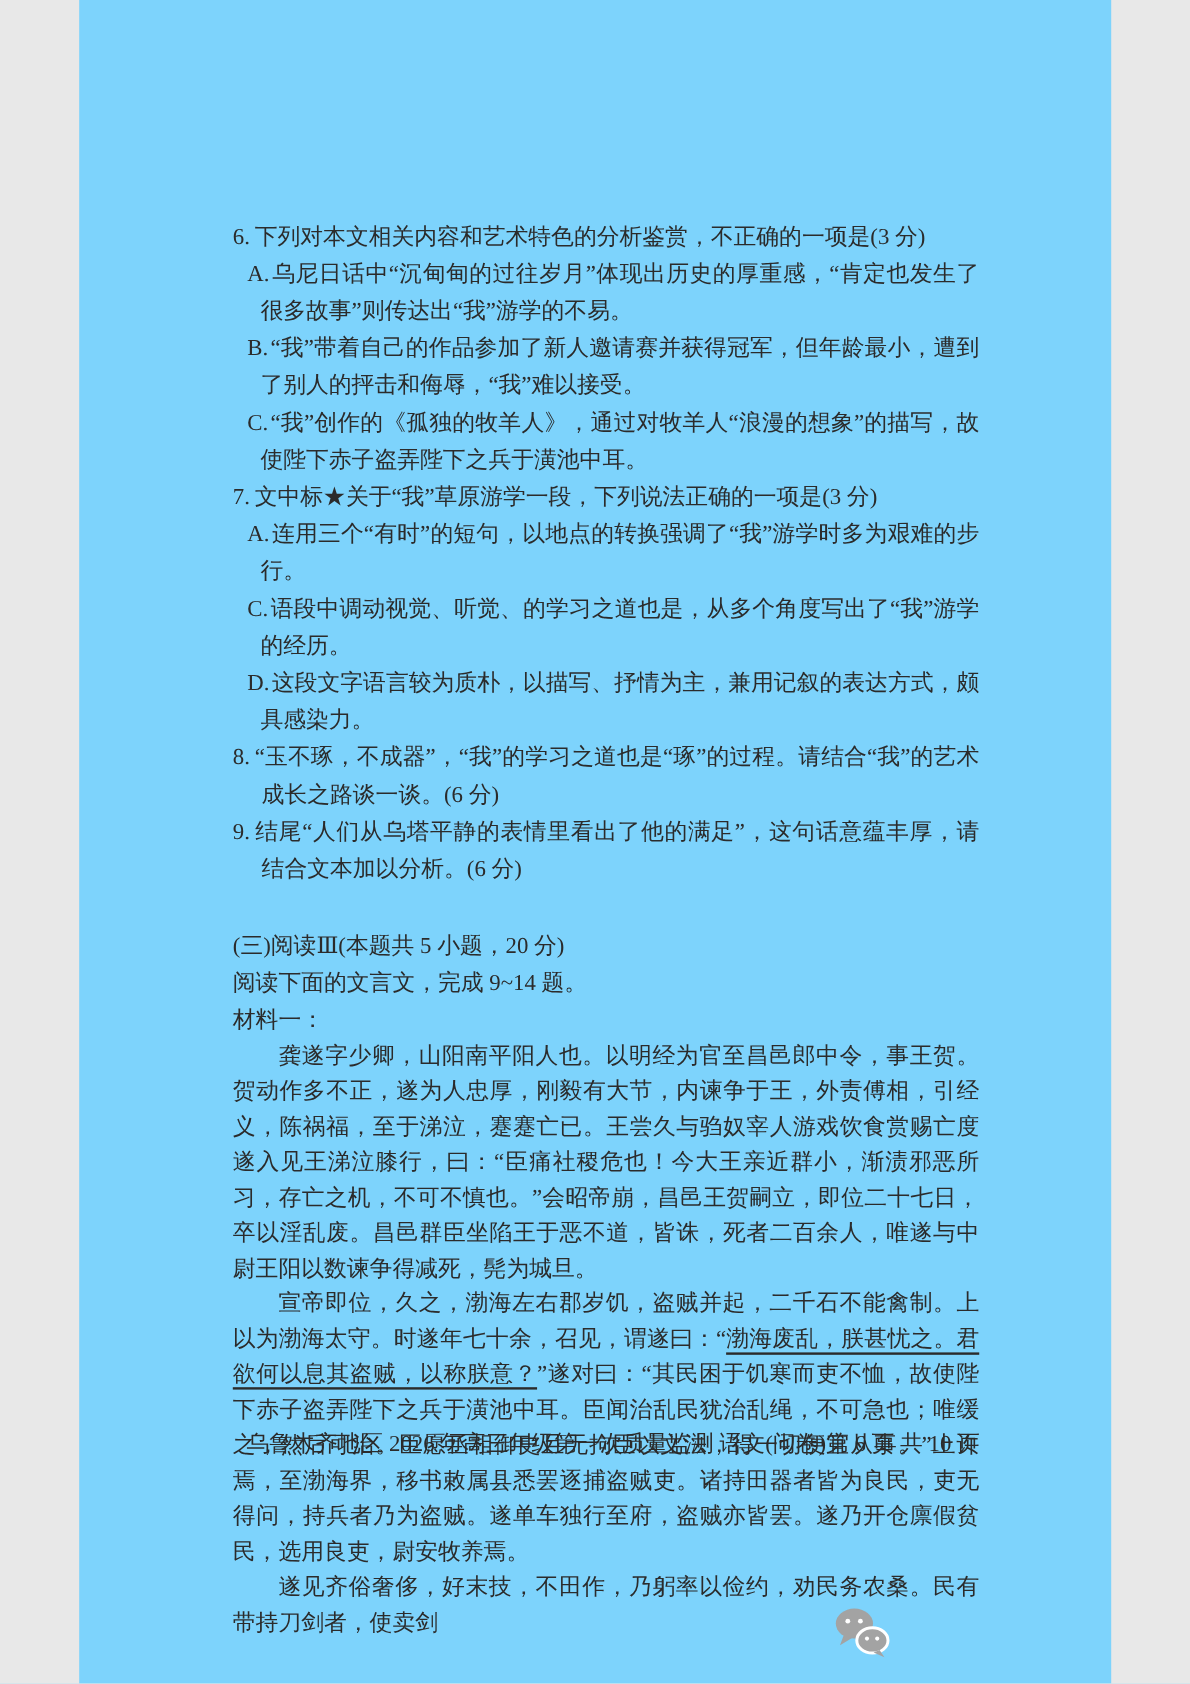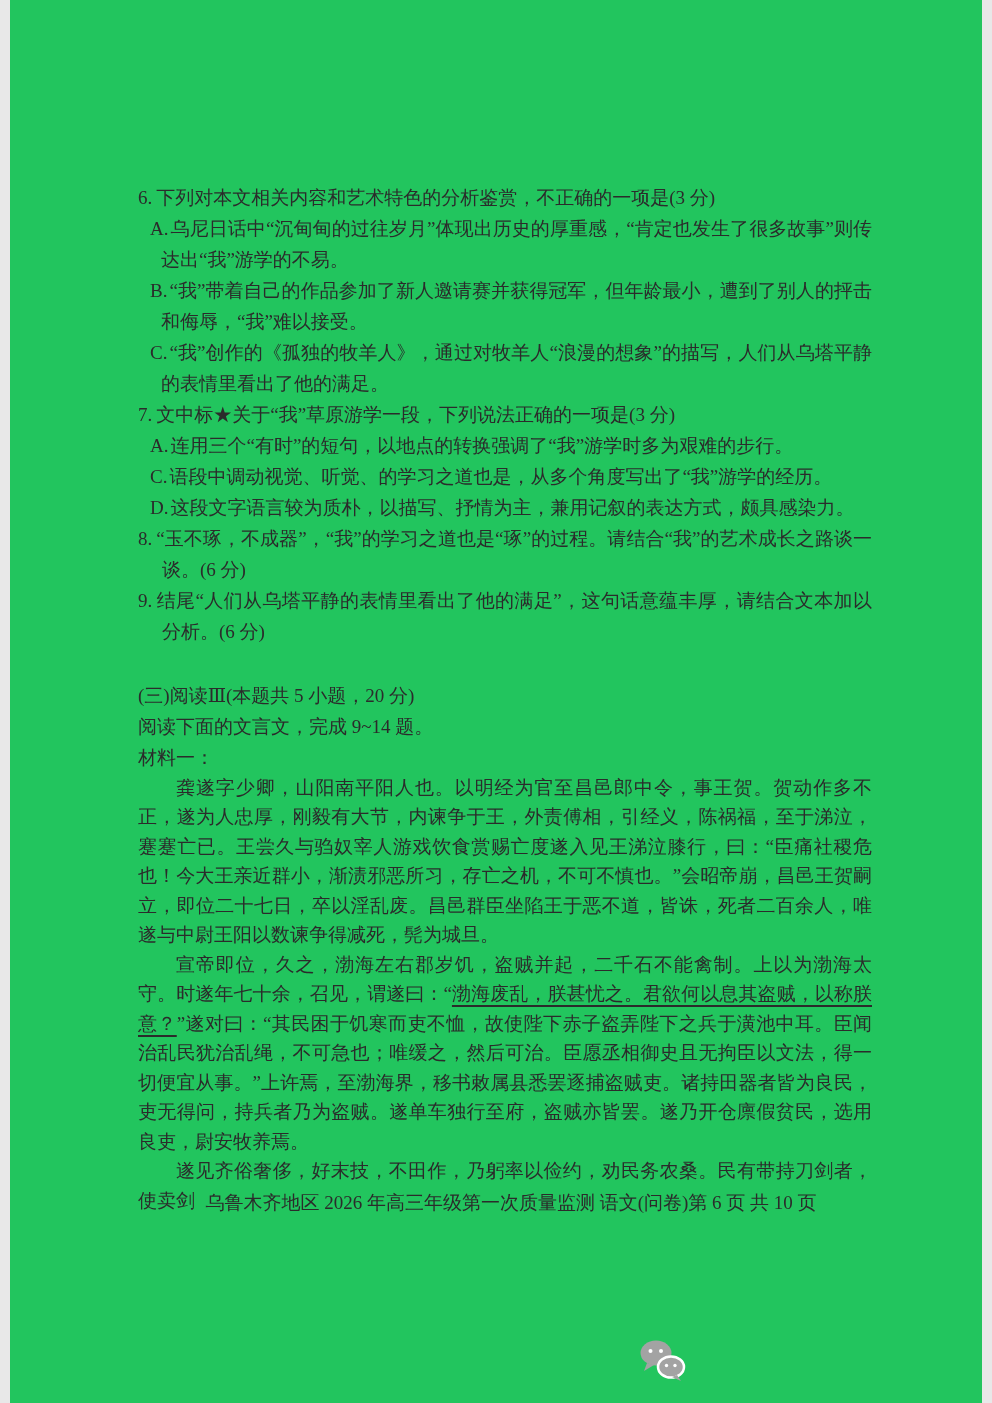--- a/index.html
+++ b/index.html
@@ -1,21 +1,21 @@
 <!DOCTYPE html>
 <html><head>
 <meta charset="utf-8">
 <style>
   html, body { margin: 0; padding: 0; background: #e8e8e8; }
   .page {
     position: relative;
-    width: 972px;
+    width: 860px;
     height: 1403px;
     margin: 0 auto;
-    background: #22c55e;
+    background: #7dd3fc;
     font-family: "Liberation Serif", "DejaVu Serif", serif;
     color: #2b2b2b;
     overflow: hidden;
   }
   .content {
     position: absolute;
     top: 182px;
     left: 128px;
     right: 110px;
     font-size: 19px;
@@ -63,21 +63,21 @@
 </head>
 <body>
 
 <div class="page">
   <div class="content">
 
     <div>
       <p class="question"><span class="qnum">6.</span><span>下列对本文相关内容和艺术特色的分析鉴赏，不正确的一项是(3 分)</span></p>
       <p class="option"><span class="opt-label">A.</span><span>乌尼日话中“沉甸甸的过往岁月”体现出历史的厚重感，“肯定也发生了很多故事”则传达出“我”游学的不易。</span></p>
       <p class="option"><span class="opt-label">B.</span><span>“我”带着自己的作品参加了新人邀请赛并获得冠军，但年龄最小，遭到了别人的抨击和侮辱，“我”难以接受。</span></p>
-      <p class="option"><span class="opt-label">C.</span><span>“我”创作的《孤独的牧羊人》，通过对牧羊人“浪漫的想象”的描写，人们从乌塔平静的表情里看出了他的满足。</span></p>
+      <p class="option"><span class="opt-label">C.</span><span>“我”创作的《孤独的牧羊人》，通过对牧羊人“浪漫的想象”的描写，故使陛下赤子盗弄陛下之兵于潢池中耳。</span></p>
     </div>
 
     <div>
       <p class="question"><span class="qnum">7.</span><span>文中标★关于“我”草原游学一段，下列说法正确的一项是(3 分)</span></p>
       <p class="option"><span class="opt-label">A.</span><span>连用三个“有时”的短句，以地点的转换强调了“我”游学时多为艰难的步行。</span></p>
       <p class="option"><span class="opt-label">C.</span><span>语段中调动视觉、听觉、的学习之道也是，从多个角度写出了“我”游学的经历。</span></p>
       <p class="option"><span class="opt-label">D.</span><span>这段文字语言较为质朴，以描写、抒情为主，兼用记叙的表达方式，颇具感染力。</span></p>
     </div>
 
     <p class="question"><span class="qnum">8.</span><span>“玉不琢，不成器”，“我”的学习之道也是“琢”的过程。请结合“我”的艺术成长之路谈一谈。(6 分)</span></p>

